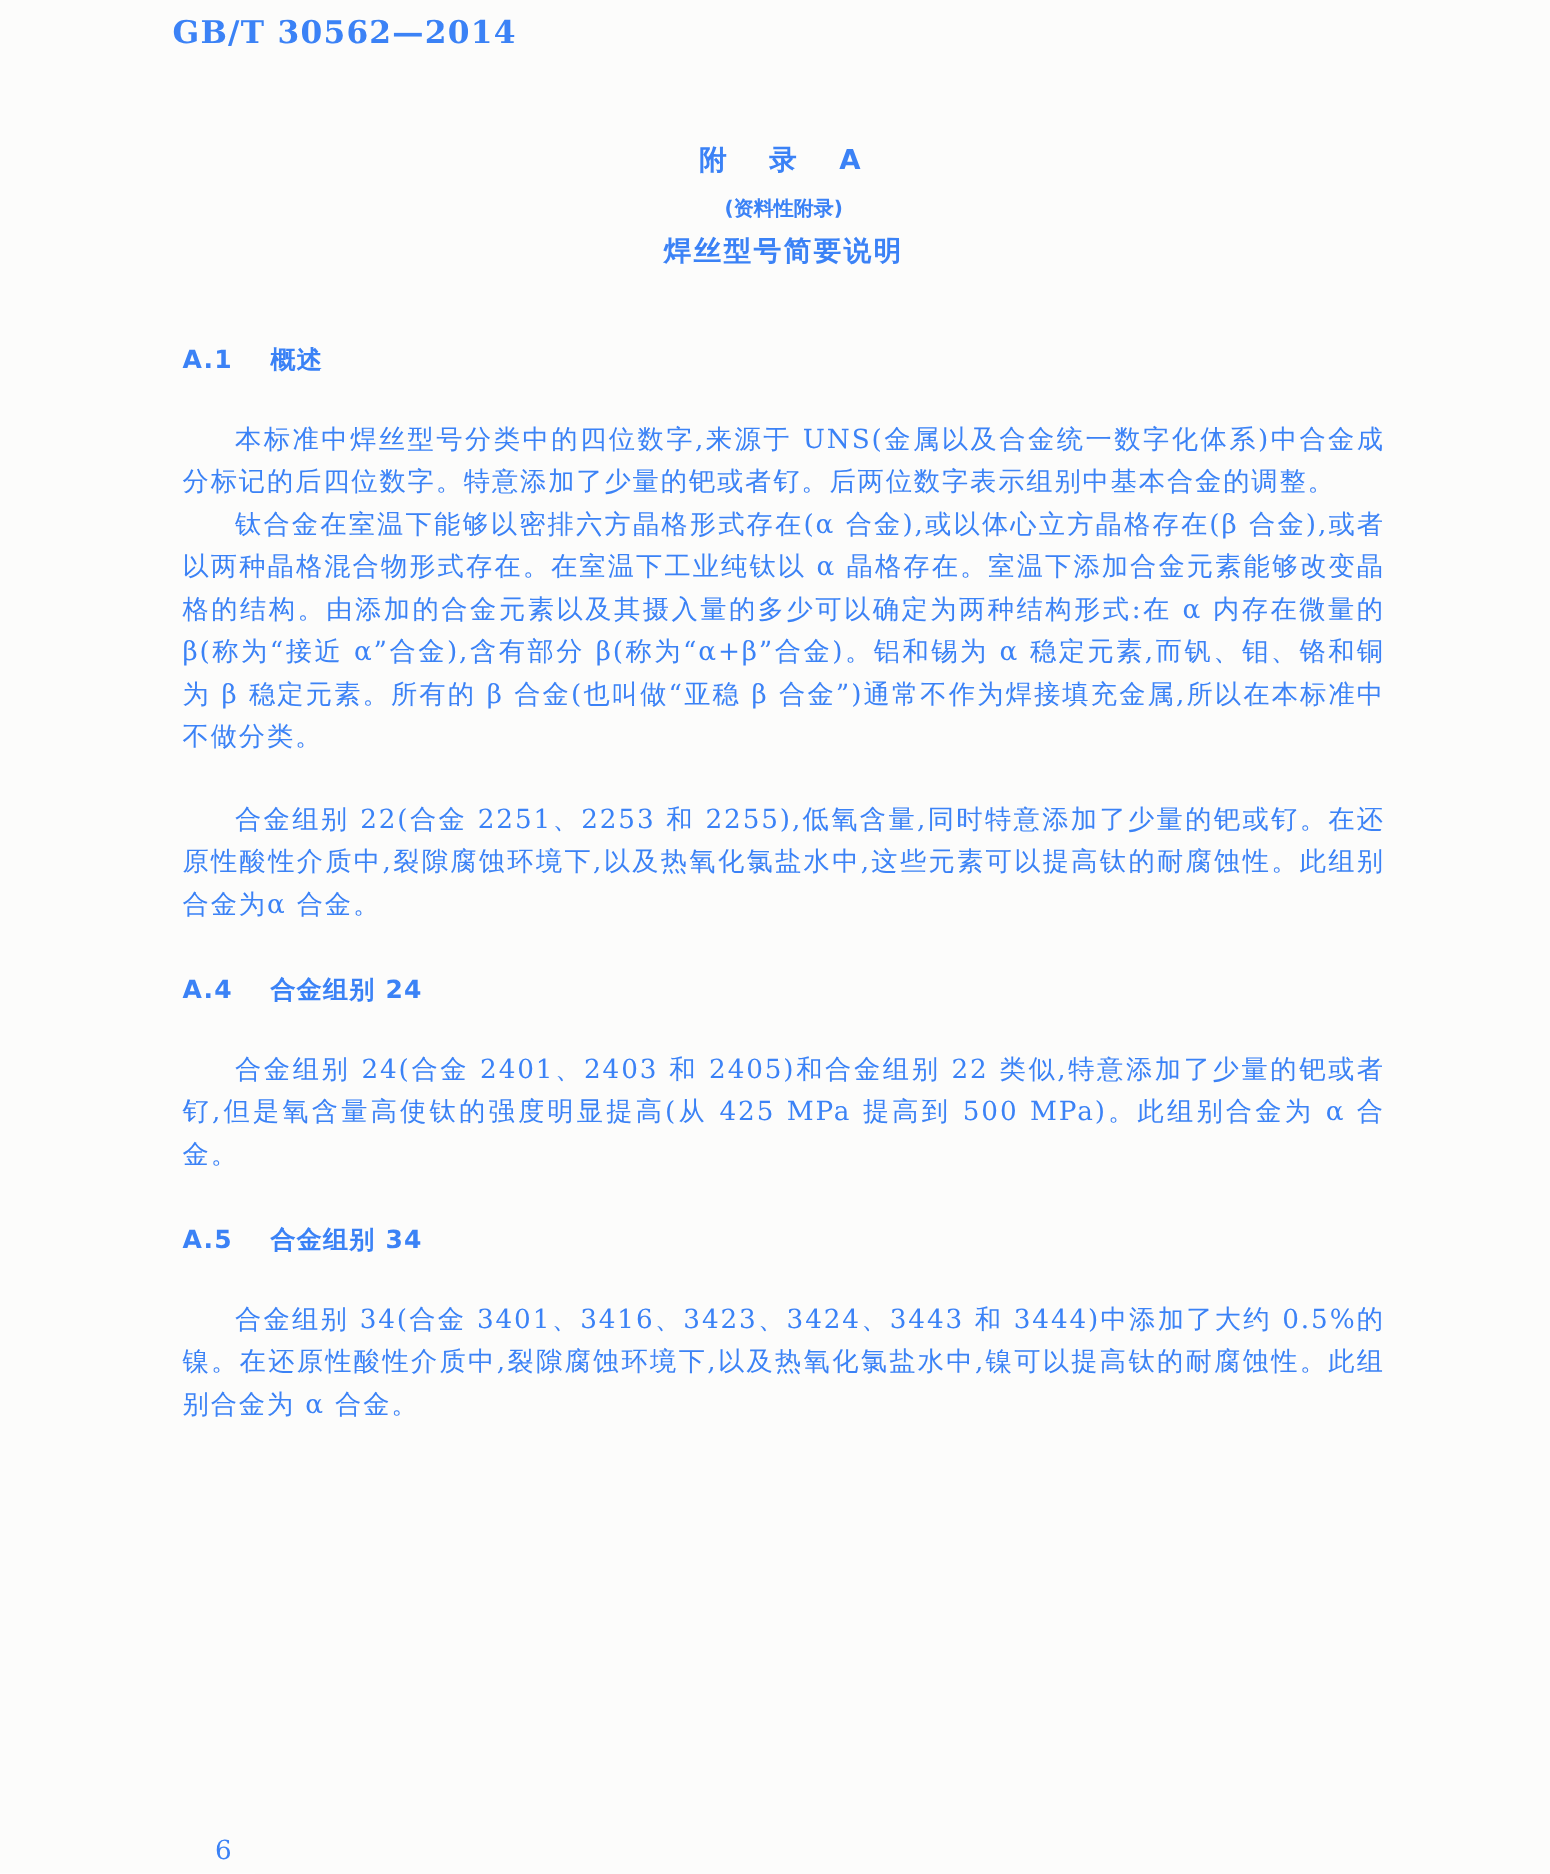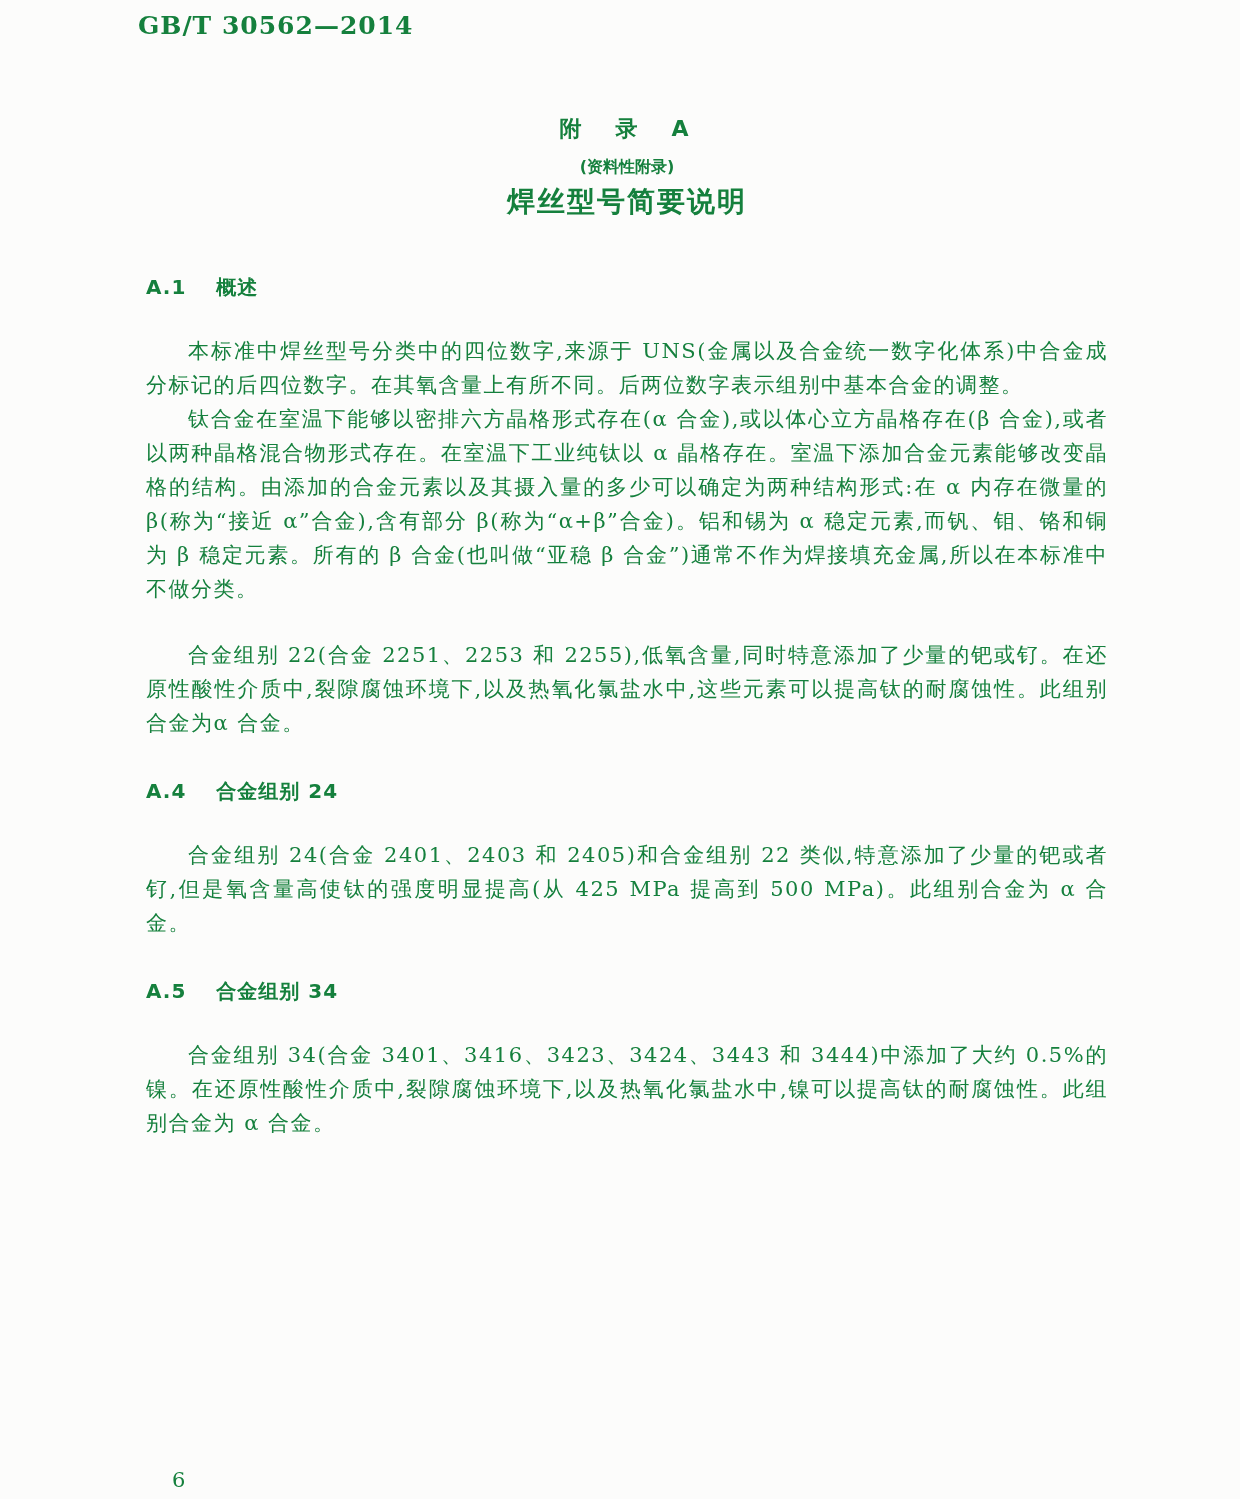--- a/index.html
+++ b/index.html
@@ -2,36 +2,36 @@
 <html lang="zh"><head>
 <meta charset="utf-8">
 <style>
   html,body{margin:0;padding:0;background:#ffffff;}
   .page{
     position:relative;
     width:1240px;height:1499px;
     box-sizing:border-box;
     background:#fcfcfb;
     padding:12px 132px 0 146px;
-    color:#15803d;
+    color:#3b82f6;
     font-family:"DejaVu Serif","Liberation Serif",serif;
     overflow:hidden;
   }
   .doc-header{
     font-size:25px;font-weight:bold;letter-spacing:1px;
     line-height:28px;margin-left:-8px;
   }
   .title-block{
     text-align:center;font-weight:bold;
     margin-top:72px;margin-bottom:56px;
     font-family:"DejaVu Sans","Liberation Sans",sans-serif;
   }
   .appendix-label{font-size:22px;line-height:34px;letter-spacing:6px;}
   .appendix-note{font-size:16px;line-height:29px;margin-top:6px;}
-  .appendix-title{font-size:28px;line-height:29px;margin-top:6px;letter-spacing:2px;}
+  .appendix-title{font-size:22px;line-height:29px;margin-top:6px;letter-spacing:2px;}
   section{margin:0;}
   .sec-heading{
     font-size:20px;line-height:30px;font-weight:bold;
     margin:36px 0 0;
     font-family:"DejaVu Sans","Liberation Sans",sans-serif;
     letter-spacing:1px;
   }
   .sec-no{display:inline-block;margin-right:22px;}
   .body-p{
     font-size:21px;line-height:34px;letter-spacing:1.5px;
@@ -57,21 +57,21 @@
     <div class="appendix-label">附　录　A</div>
     <div class="appendix-note">(资料性附录)</div>
     <div class="appendix-title">焊丝型号简要说明</div>
   </div>
 
   <section>
     <h3 class="sec-heading">
       <span class="sec-no">A.1</span>
       <span class="sec-title">概述</span>
     </h3>
-    <p class="body-p">本标准中焊丝型号分类中的四位数字,来源于 UNS(金属以及合金统一数字化体系)中合金成分标记的后四位数字。在其氧含量上有所不同。后两位数字表示组别中基本合金的调整。</p>
+    <p class="body-p">本标准中焊丝型号分类中的四位数字,来源于 UNS(金属以及合金统一数字化体系)中合金成分标记的后四位数字。特意添加了少量的钯或者钌。后两位数字表示组别中基本合金的调整。</p>
     <p class="body-p">钛合金在室温下能够以密排六方晶格形式存在(α 合金),或以体心立方晶格存在(β 合金),或者以两种晶格混合物形式存在。在室温下工业纯钛以 α 晶格存在。室温下添加合金元素能够改变晶格的结构。由添加的合金元素以及其摄入量的多少可以确定为两种结构形式:在 α 内存在微量的 β(称为“接近 α”合金),含有部分 β(称为“α+β”合金)。铝和锡为 α 稳定元素,而钒、钼、铬和铜为 β 稳定元素。所有的 β 合金(也叫做“亚稳 β 合金”)通常不作为焊接填充金属,所以在本标准中不做分类。</p>
   </section>
 
 
   <section>
     <p class="body-p">合金组别 22(合金 2251、2253 和 2255),低氧含量,同时特意添加了少量的钯或钌。在还原性酸性介质中,裂隙腐蚀环境下,以及热氧化氯盐水中,这些元素可以提高钛的耐腐蚀性。此组别合金为α 合金。</p>
   </section>
 
   <section>
     <h3 class="sec-heading">

